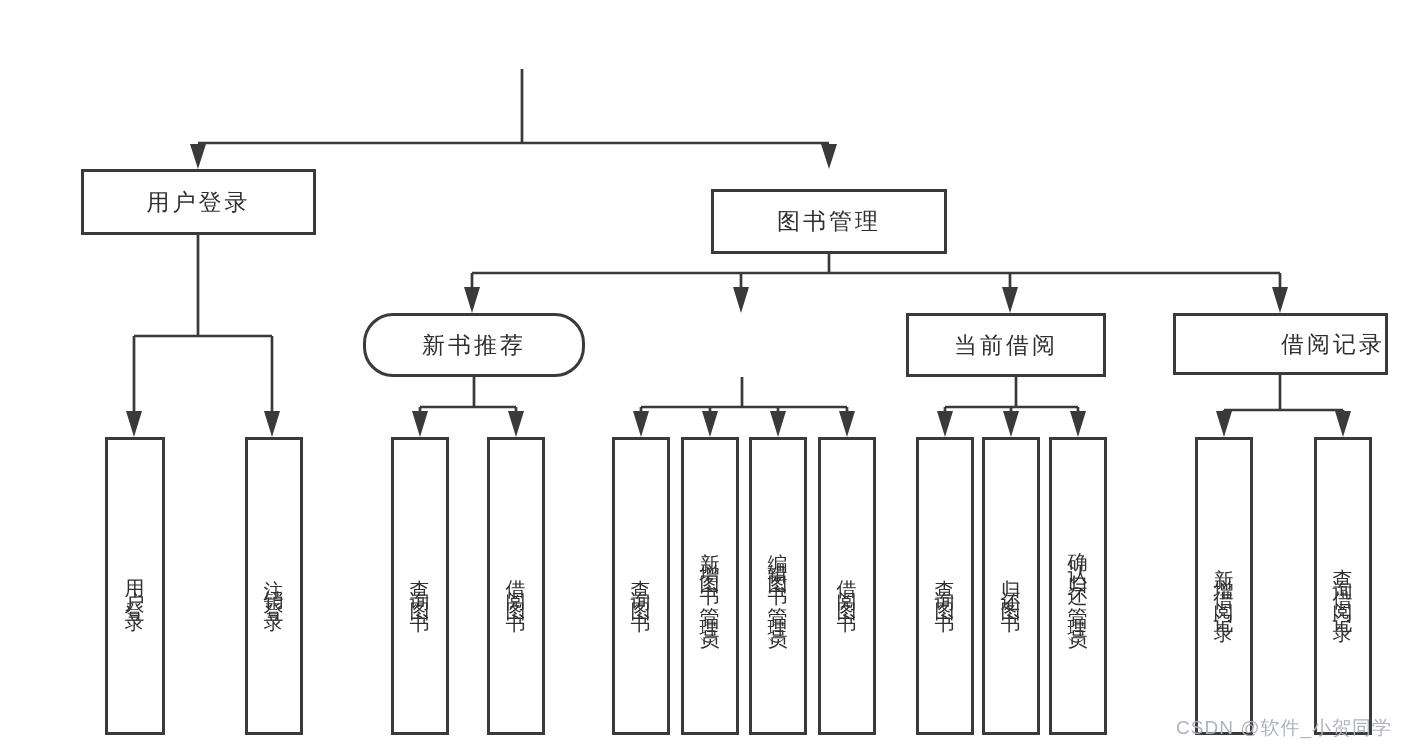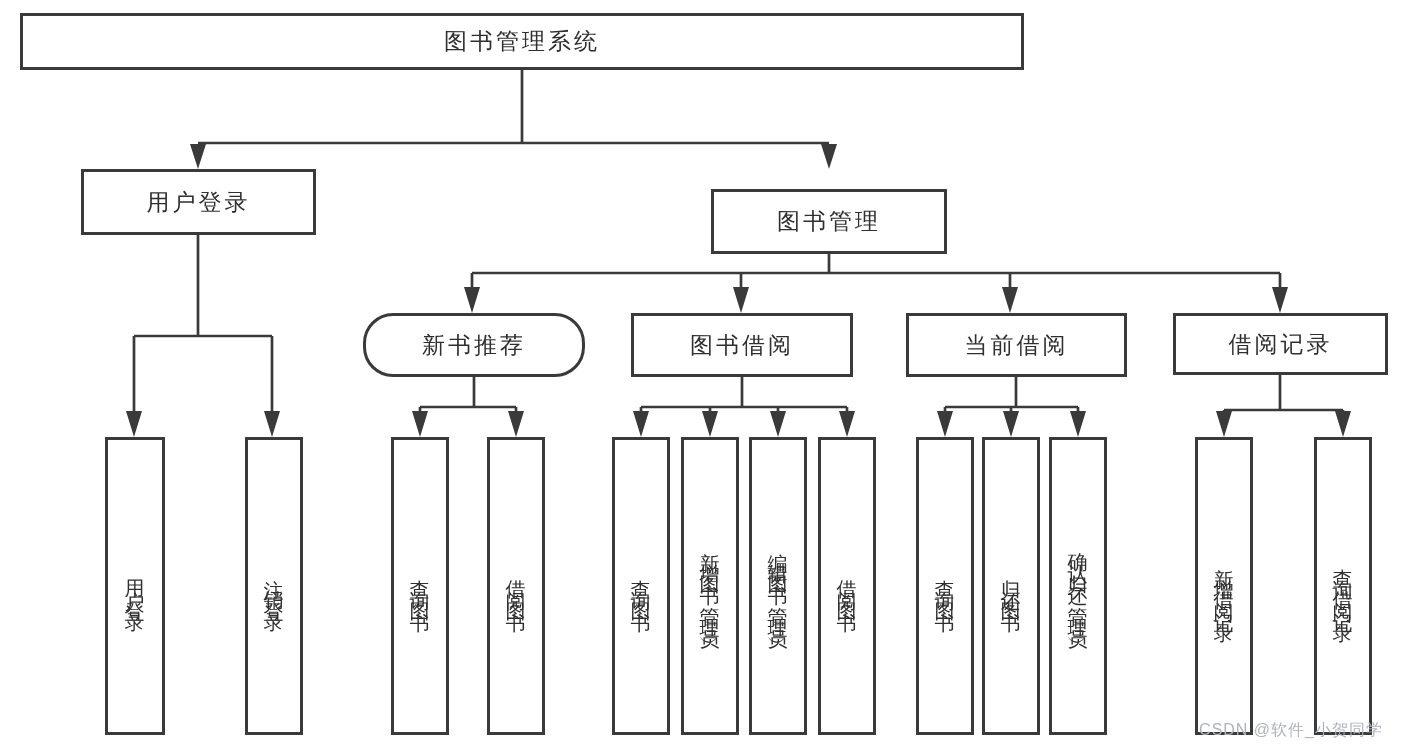--- a/index.html
+++ b/index.html
@@ -35,23 +35,23 @@
     line-height: 1;
   }
   #connectors {
     position: absolute;
     left: 0; top: 0;
     width: 1405px; height: 747px;
     pointer-events: none;
   }
   .watermark {
     position: absolute;
-    right: 22px;
+    right: 13px;
     bottom: 6px;
-    font-size: 16px;
+    font-size: 19px;
     color: #aeb3bb;
     letter-spacing: 1px;
     z-index: 5;
     white-space: nowrap;
   }
 </style>
 </head>
 <body>
 
 <div id="canvas">
@@ -91,41 +91,35 @@
              M702 411 L718 411 L710 437 Z
              M770 411 L786 411 L778 437 Z
              M839 411 L855 411 L847 437 Z
              M937 411 L953 411 L945 437 Z
              M1003 411 L1019 411 L1011 437 Z
              M1070 411 L1086 411 L1078 437 Z
              M1216 411 L1232 411 L1224 437 Z
              M1335 411 L1351 411 L1343 437 Z" fill="#3a3a3a" stroke="none"></path>
   </svg>
 
-  <div class="node hnode" style="left:20px; top:13px; width:1004px; height:57px;">
-    <span>图书管理系统</span>
-  </div>
 
   <div class="node hnode" style="left:81px; top:169px; width:235px; height:66px;">
     <span>用户登录</span>
   </div>
   <div class="node hnode" style="left:711px; top:169px; width:236px; height:65px;margin-top:20px;">
     <span>图书管理</span>
   </div>
 
   <div class="node hnode" style="left:363px; top:313px; width:222px; height:64px;border-radius:30px;">
     <span>新书推荐</span>
   </div>
-  <div class="node hnode" style="left:631px; top:313px; width:222px; height:64px;">
-    <span>图书借阅</span>
-  </div>
-  <div class="node hnode" style="left:906px; top:313px; width:221px; height:64px;">
+  <div class="node hnode" style="left:906px; top:313px; width:200px; height:64px;">
     <span>当前借阅</span>
   </div>
-  <div class="node hnode" style="left:1173px; top:313px; width:215px; height:62px;">
+  <div class="node hnode" style="left:1173px; top:313px; width:215px; height:62px;justify-content:flex-end;">
     <span>借阅记录</span>
   </div>
 
   <div class="node vnode" style="left:105px; top:437px; width:60px; height:298px;">
     <span>用户登录</span>
   </div>
   <div class="node vnode" style="left:245px; top:437px; width:58px; height:298px;">
     <span>注销登录</span>
   </div>
 

